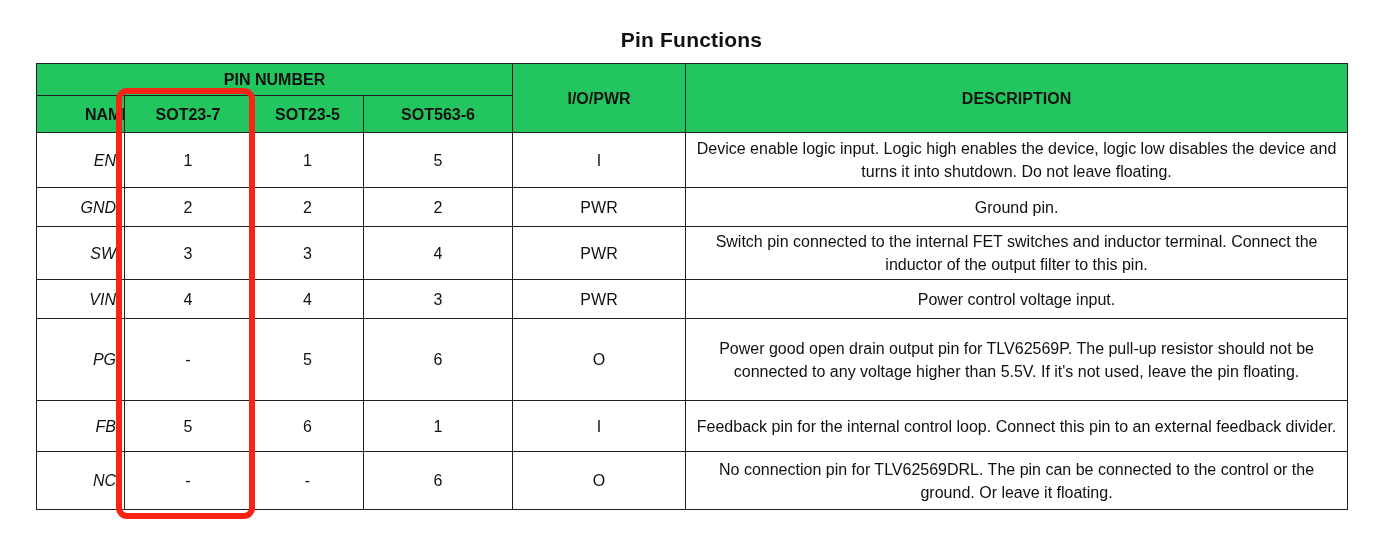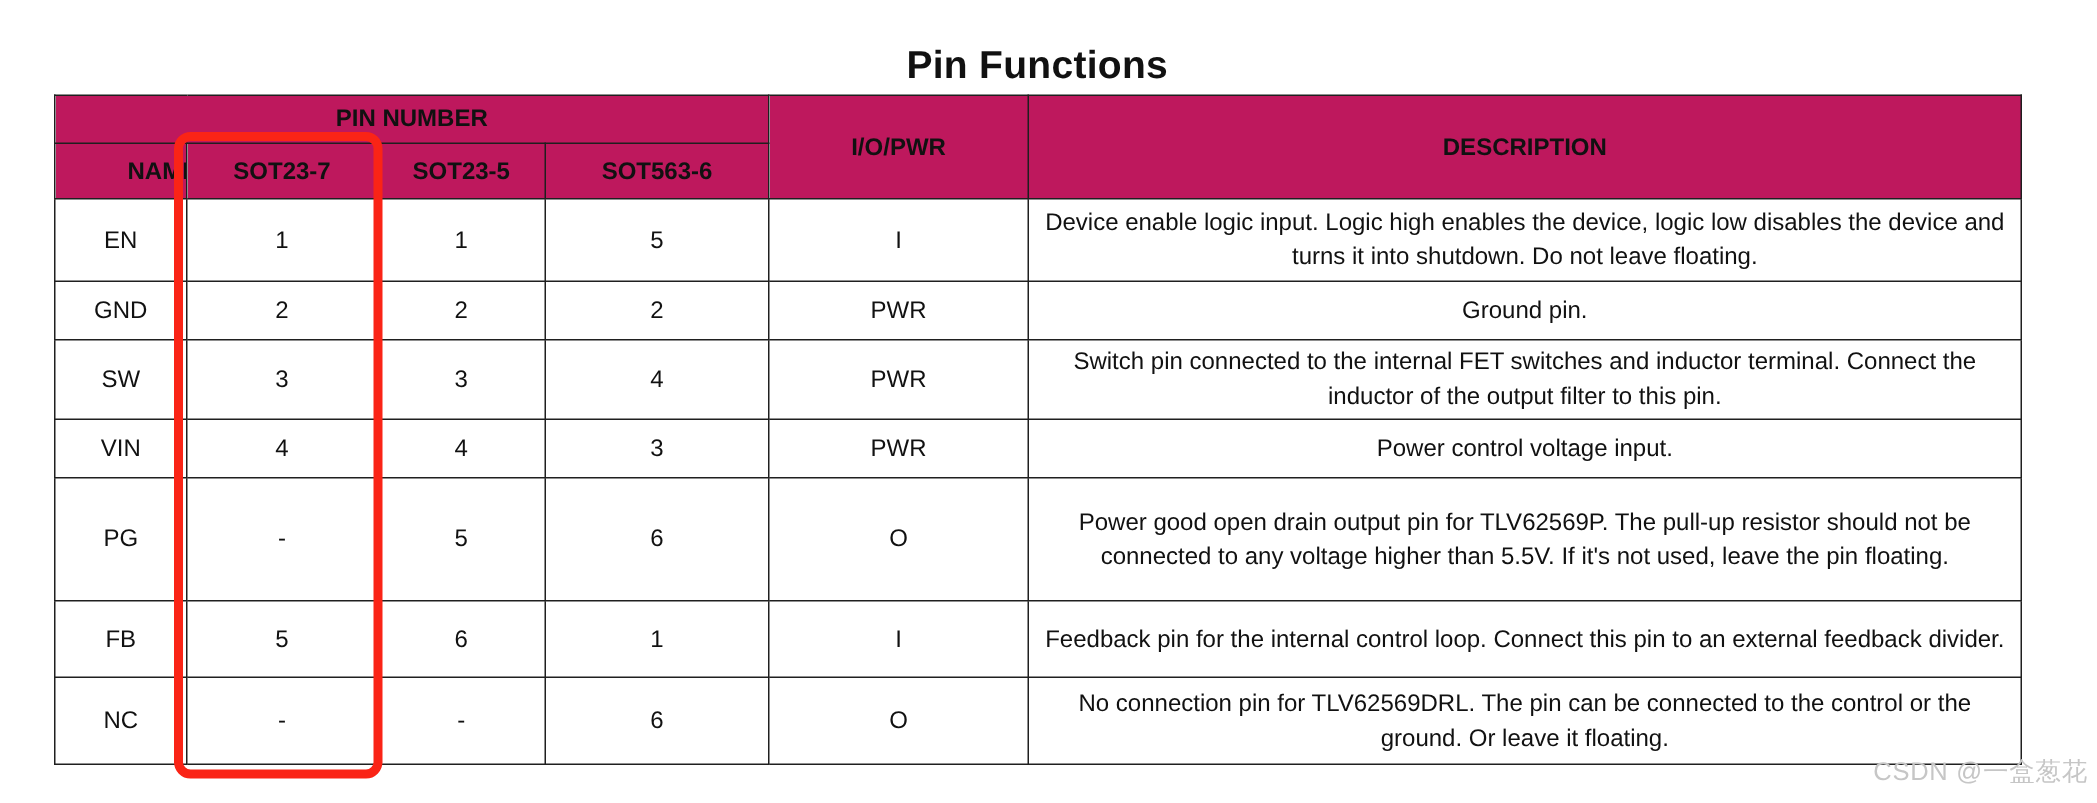--- a/index.html
+++ b/index.html
@@ -14,21 +14,21 @@
     height: 535px;
     background: #ffffff;
     overflow: hidden;
   }
   .title {
     position: absolute;
     top: 28px;
     left: 36px;
     width: 1311px;
     text-align: center;
-    font-size: 26px;
+    font-size: 21px;
     font-weight: bold;
     color: #111111;
     letter-spacing: 0.2px;
   }
   table.pin-table {
     position: absolute;
     top: 63px;
     left: 36px;
     width: 1311px;
     border-collapse: collapse;
@@ -38,26 +38,26 @@
   }
   table.pin-table th,
   table.pin-table td {
     border: 1.6px solid #1f1f1f;
     padding: 2px 8px;
     line-height: 23px;
     vertical-align: middle;
     overflow: hidden;
   }
   table.pin-table th {
-    background: #be185d;
+    background: #22c55e;
     font-weight: bold;
     text-align: center;
     font-size: 16px;
   }
-  td.c-name { text-align: center; }
+  td.c-name { text-align: right; font-style: italic; }
   td.c-num, td.c-io { text-align: center; }
   td.c-desc { text-align: center; }
   tr.hdr1 { height: 32px; }
   tr.hdr2 { height: 37px; }
   tr.r-en  { height: 55px; }
   tr.r-gnd { height: 39px; }
   tr.r-sw  { height: 53px; }
   tr.r-vin { height: 39px; }
   tr.r-pg  { height: 82px; }
   tr.r-fb  { height: 51px; }
@@ -167,15 +167,14 @@
         <td class="c-num">-</td>
         <td class="c-num">6</td>
         <td class="c-io">O</td>
         <td class="c-desc">No connection pin for TLV62569DRL. The pin can be connected to the control or the ground. Or leave it floating.</td>
       </tr>
     </tbody>
   </table>
 
   <div class="highlight-box"></div>
 
-  <div class="watermark">CSDN @一盒葱花</div>
 
 </div>
 
 </body></html>

